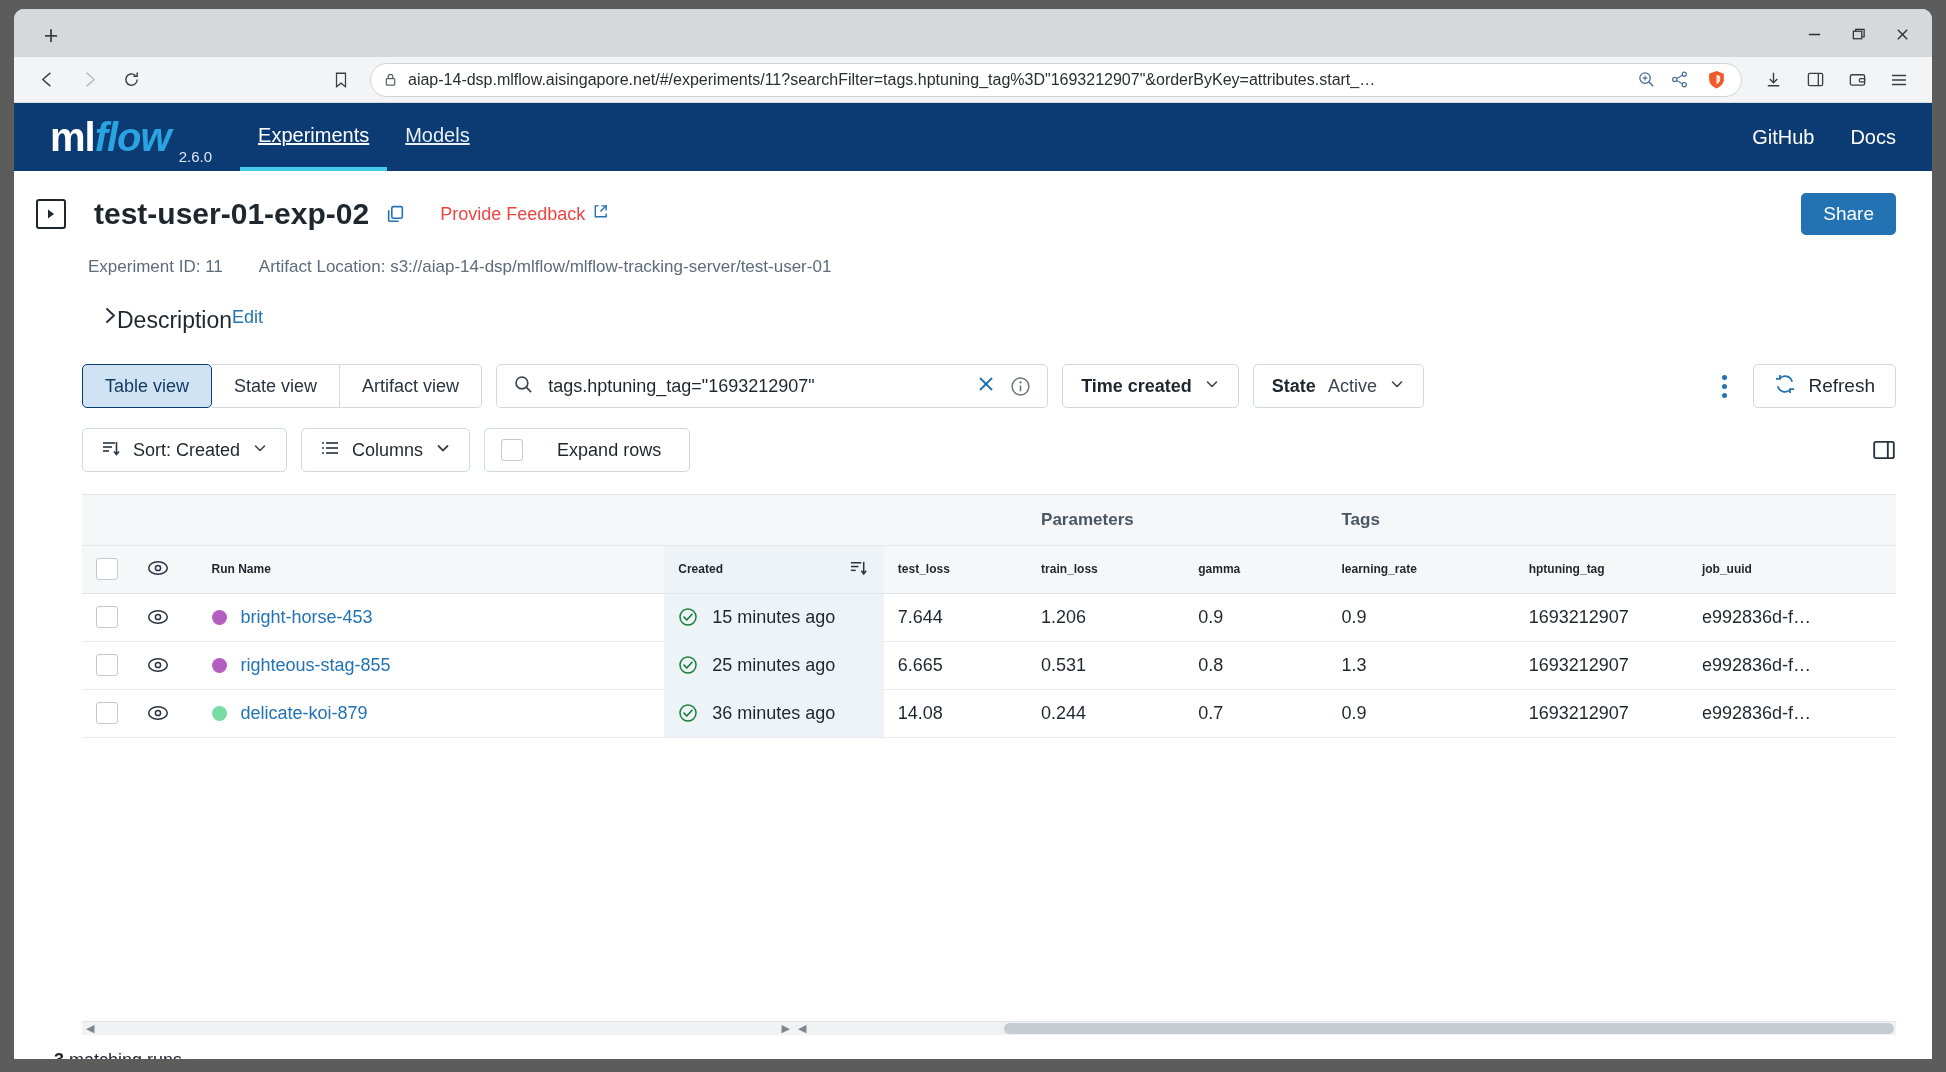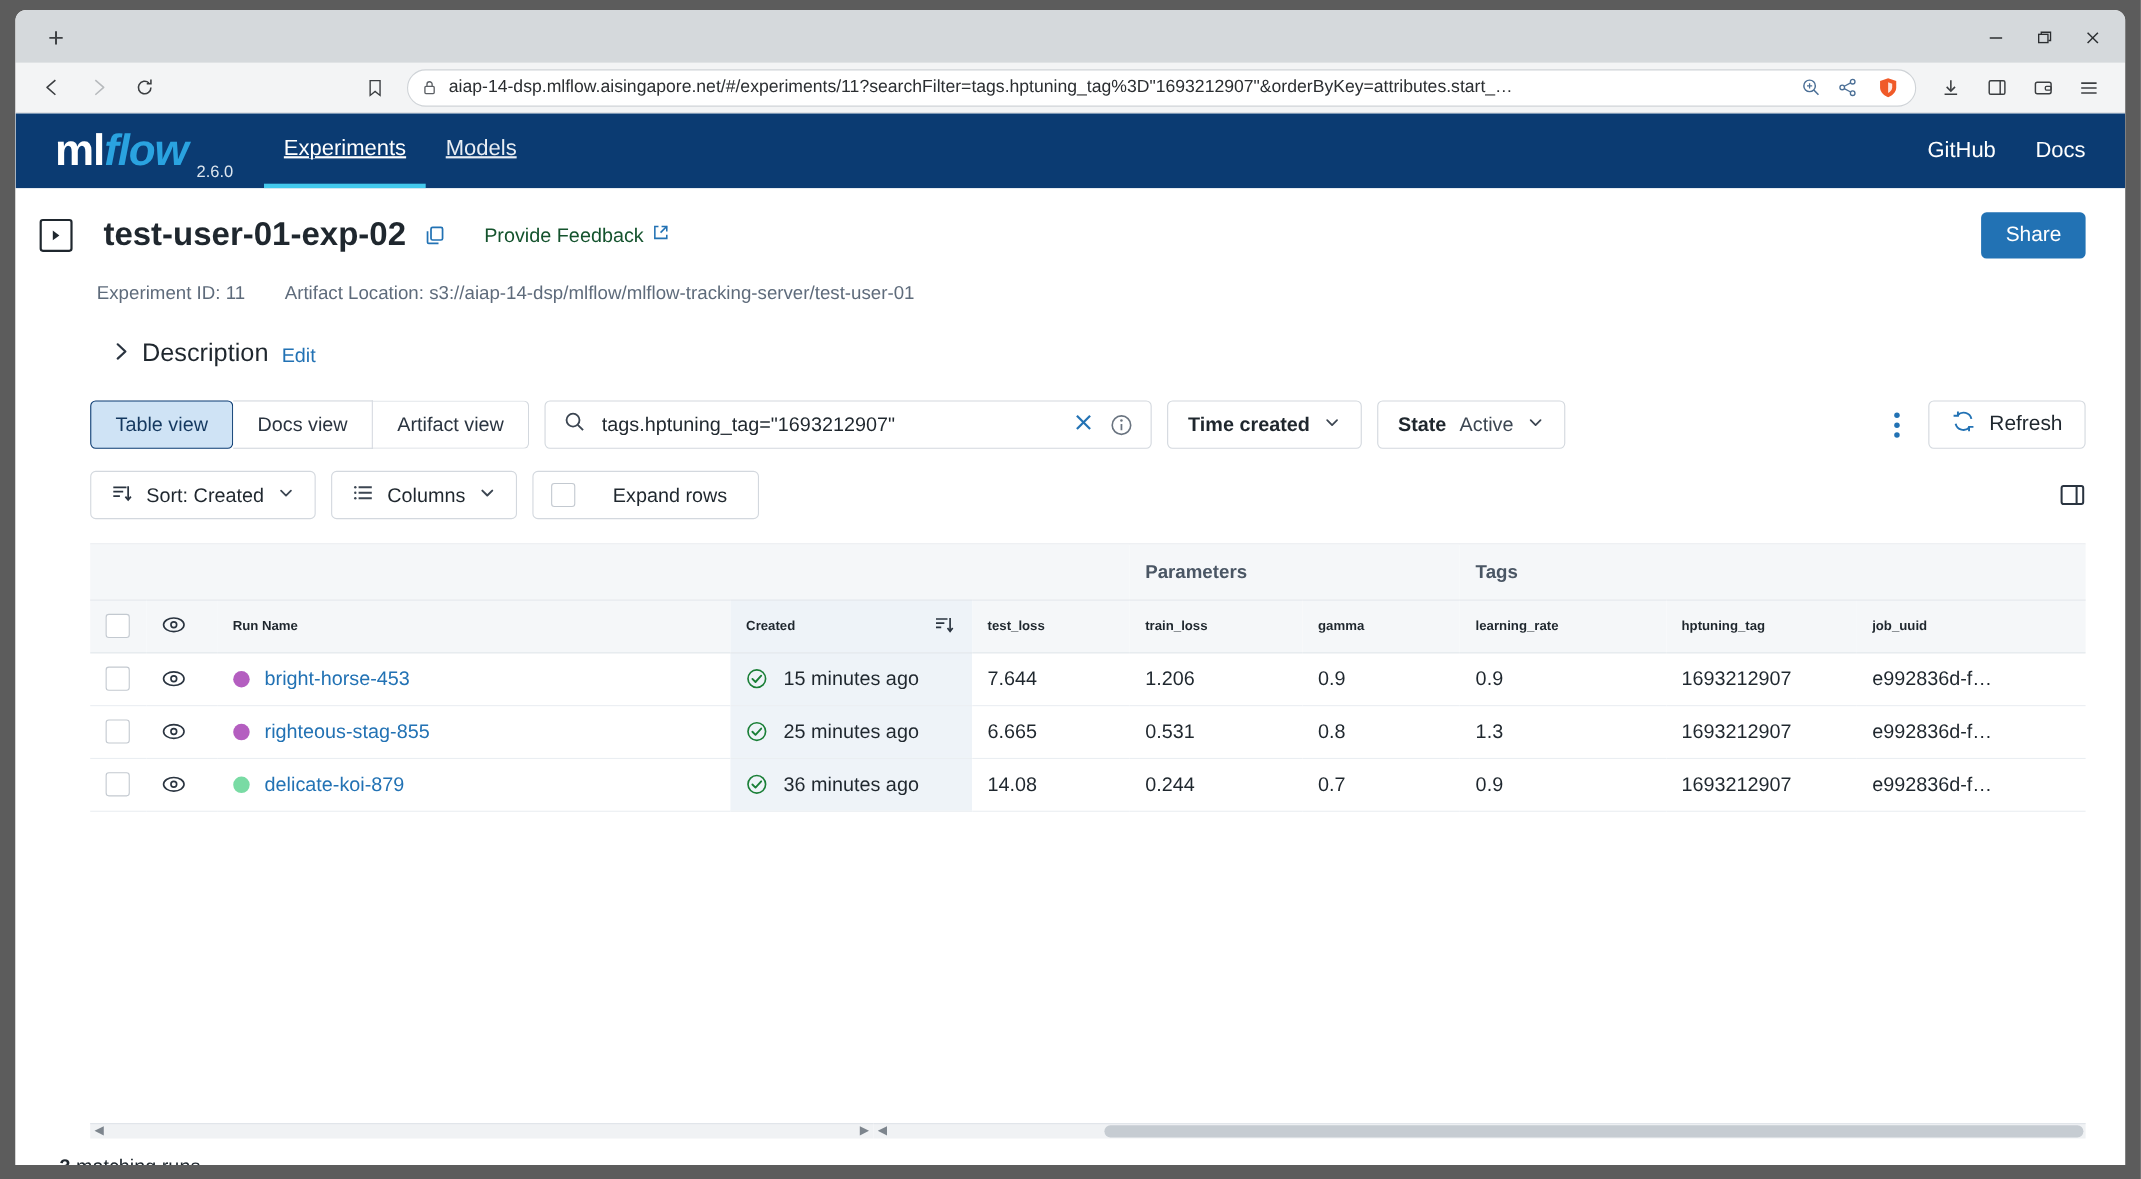--- a/index.html
+++ b/index.html
@@ -152,40 +152,40 @@
     border-radius: 3px;
     display: flex; align-items: center; justify-content: center;
     flex: 0 0 30px;
   }
   .exp-title {
     font-size: 30px; font-weight: 700; color: #1f272e;
     margin-left: 12px;
   }
   .copy-icon { display:flex; align-items:center; color:#2272b4; }
   .feedback-link {
-    color: #14532d; font-size: 18px; text-decoration: none;
+    color: #ef4444; font-size: 18px; text-decoration: none;
     display: flex; align-items: center; gap: 7px;
     margin-left: 18px;
   }
   .share-btn {
     margin-left: auto;
     background: #2272b4;
     color: #ffffff;
     font-size: 19px;
     padding: 10px 22px;
     border: none; border-radius: 5px;
     cursor: pointer;
   }
   .exp-meta {
     display: flex; gap: 36px;
     margin: 22px 0 0 52px;
     font-size: 17px; color: #5e6b7b;
   }
   .desc-row {
-    display: flex; align-items: flex-end; gap: 12px;
+    display: flex; align-items: flex-start; gap: 0;
     margin: 30px 0 0 68px;
   }
   .desc-chevron { color: #2a3440; font-size: 19px; }
   .desc-label { font-size: 23px; color: #1f272e; }
   .desc-edit { color: #2272b4; font-size: 18px; text-decoration: none; }
 
   
   .controls {
     display: flex; align-items: center; gap: 14px;
     margin: 30px 36px 0 68px;
@@ -490,21 +490,21 @@
             </svg>
         </span>
         <span class="desc-label">Description</span>
         <a class="desc-edit" href="#">Edit</a>
       </div>
     </div>
 
     <div class="controls">
       <div class="viewtabs">
         <div class="viewtab active">Table view</div>
-        <div class="viewtab">Docs view</div>
+        <div class="viewtab">State view</div>
         <div class="viewtab">Artifact view</div>
       </div>
 
       <div class="searchbox">
         <span>
           <svg width="21" height="21" viewBox="0 0 20 20">
               <circle cx="8.5" cy="8.5" r="5.6" fill="none" stroke="#3c4652" stroke-width="1.6"></circle>
               <line x1="12.6" y1="12.6" x2="17.2" y2="17.2" stroke="#3c4652" stroke-width="1.7"></line>
             </svg>
         </span>

